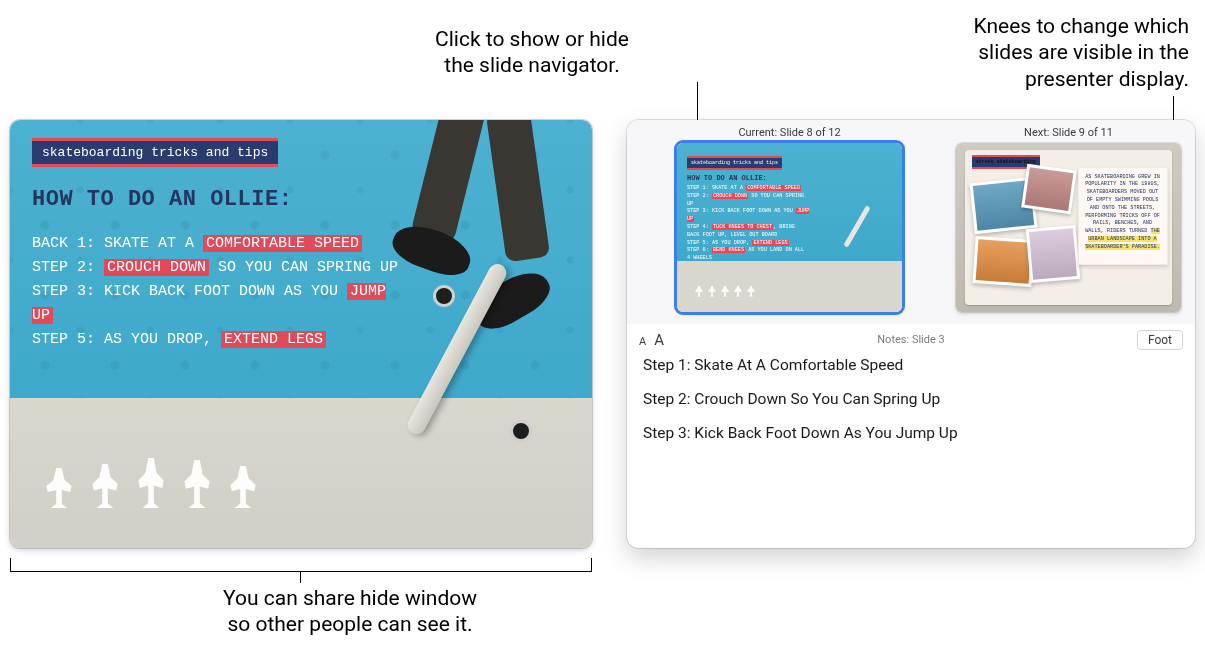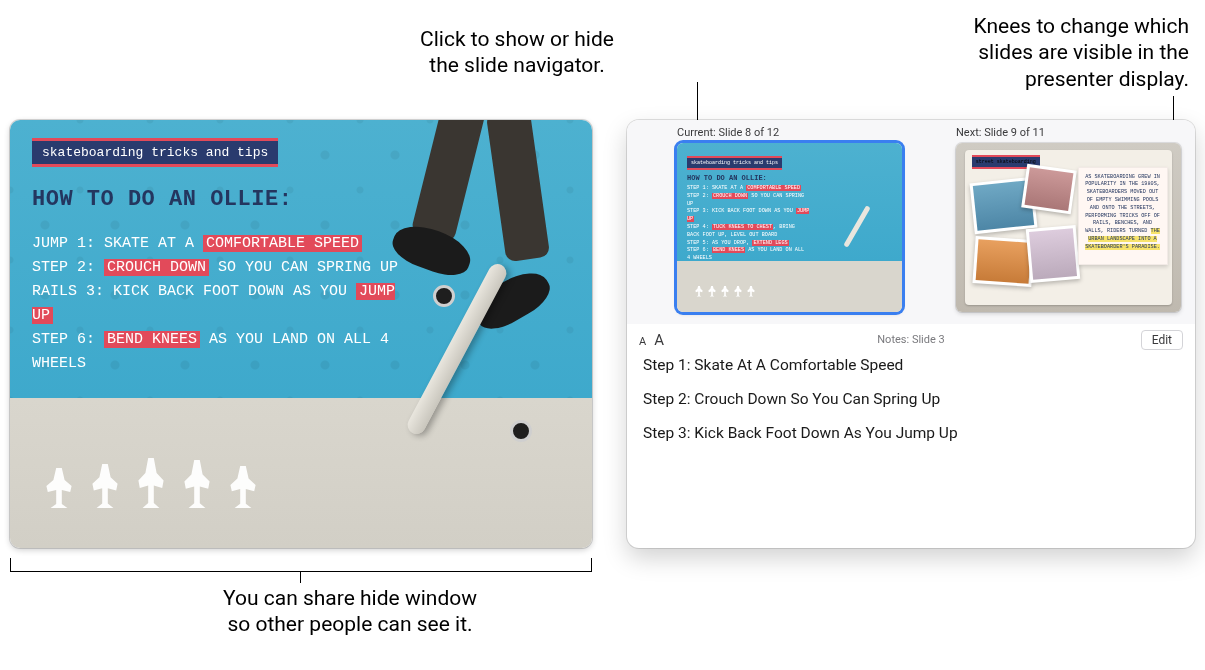--- a/index.html
+++ b/index.html
@@ -162,21 +162,21 @@
     font-size:13px; color:#3a3a3c; font-variant-numeric: tabular-nums;
     display:flex; align-items:center; gap:8px;
   }
   .timer .live{width:8px;height:8px;border-radius:50%;background:#30d158;}
 
   .thumbs {
     background:#f7f7f9;
     padding: 6px 14px 12px;
     display:flex; gap:18px;
   }
-  .thumb-col{flex:1; display:flex; flex-direction:column; padding-left:36px;}
+  .thumb-col{flex:1; display:flex; flex-direction:column; align-items:center;padding-left:36px;}
   .thumb-label{font-size:11px; color:#3a3a3c; margin-bottom:4px;}
   .thumb{
     width:100%; aspect-ratio: 4/3; border-radius:6px;
     box-shadow: 0 0 0 1px rgba(0,0,0,.1), 0 2px 4px rgba(0,0,0,.15);
     position:relative; overflow:hidden;
     font-family:"Courier New",monospace;
   }
   .thumb.current{box-shadow: 0 0 0 3px #3a7ff0, 0 2px 4px rgba(0,0,0,.15);}
   .thumb .bg{position:absolute; inset:0; background:linear-gradient(180deg,#4db1d0 0%,#3ea9cc 70%,#d9d6cd 70%);}
   .thumb .tinner{position:relative; padding:8px 10px; color:#fff;}
@@ -217,21 +217,21 @@
   .notes-bar .edit{cursor:pointer;padding:2px 10px;border:1px solid #d4d4d8;border-radius:4px;background:#fff;font-size:12px;}
 
   .notes-body{
     flex:1; overflow:auto; padding:4px 16px 10px; font-size:15.5px; color:#1a1a1a;
   }
   .notes-body p{margin:0 0 16px;}
 </style>
 </head>
 <body>
 
-<div class="callout" style="top: 26px; left: 397px; width: 240px; text-align: center; white-space: pre-line;">Click to show or hide
+<div class="callout" style="top: 26px; left: 412px; width: 240px; text-align: center; white-space: pre-line;">Click to show or hide
 the slide navigator.</div>
 <div class="callout-line" style="left:697px; top:82px; width:1px; height:44px;"></div>
 
 <div class="callout" style="top: 13px; right: 16px; width: 330px; text-align: right; white-space: pre-line;">Knees to change which
 slides are visible in the
 presenter display.</div>
 <div class="callout-line" style="right:31px; top:96px; width:1px; height:30px;"></div>
 
 <div class="bracket"></div>
 <div class="bracket-stem"></div>
@@ -249,24 +249,24 @@
       <div class="shoe" style="top:110px;right:120px;transform:rotate(20deg);"></div>
       <div class="shoe" style="top:160px;right:40px;transform:rotate(-30deg);"></div>
       <div class="board"></div>
       <div class="wheel" style="top:165px;right:137px;"></div>
       <div class="wheel" style="top:300px;right:60px;"></div>
     </div>
     <div class="inner">
       <div class="badge">skateboarding tricks and tips</div>
       <h2>HOW TO DO AN OLLIE:</h2>
       <div class="steps" id="big-steps">
-          <div><span style="color:#fff">JUMP 1:</span> SKATE AT A <span class="hl">COMFORTABLE SPEED</span></div>
+          <div><span style="color:#fff">BACK 1:</span> SKATE AT A <span class="hl">COMFORTABLE SPEED</span></div>
           <div><span style="color:#fff">STEP 2:</span> <span class="hl">CROUCH DOWN</span> SO YOU CAN SPRING UP</div>
-          <div><span style="color:#fff">RAILS 3:</span> KICK BACK FOOT DOWN AS YOU <span class="hl">JUMP UP</span></div>
-          <div><span style="color:#fff">STEP 6:</span> <span class="hl">BEND KNEES</span> AS YOU LAND ON ALL 4 WHEELS</div>
+          <div><span style="color:#fff">STEP 3:</span> KICK BACK FOOT DOWN AS YOU <span class="hl">JUMP UP</span></div>
+          <div><span style="color:#fff">STEP 5:</span> AS YOU DROP, <span class="hl">EXTEND LEGS</span></div>
         </div>
     </div>
     <div class="silhouettes">
       <div class="silhouette"></div>
         <div class="silhouette" style="height:44px"></div>
         <div class="silhouette" style="height:50px"></div>
         <div class="silhouette" style="height:48px"></div>
         <div class="silhouette" style="height:42px"></div>
     </div>
   </div>
@@ -324,21 +324,21 @@
         </div>
       </div>
     </div>
 
     <div class="notes-bar" style="position:relative;">
       <div class="left">
         <span class="Aa-small">A</span>
         <span class="Aa-big">A</span>
       </div>
       <div class="mid">Notes: Slide 3</div>
-      <div class="edit">Edit</div>
+      <div class="edit">Foot</div>
     </div>
 
     <div class="notes-body" id="notes-body">
         <p>Step 1: Skate At A Comfortable Speed</p>
         <p>Step 2: Crouch Down So You Can Spring Up</p>
         <p>Step 3: Kick Back Foot Down As You Jump Up</p>
       </div>
   </div>
 
 </div>

